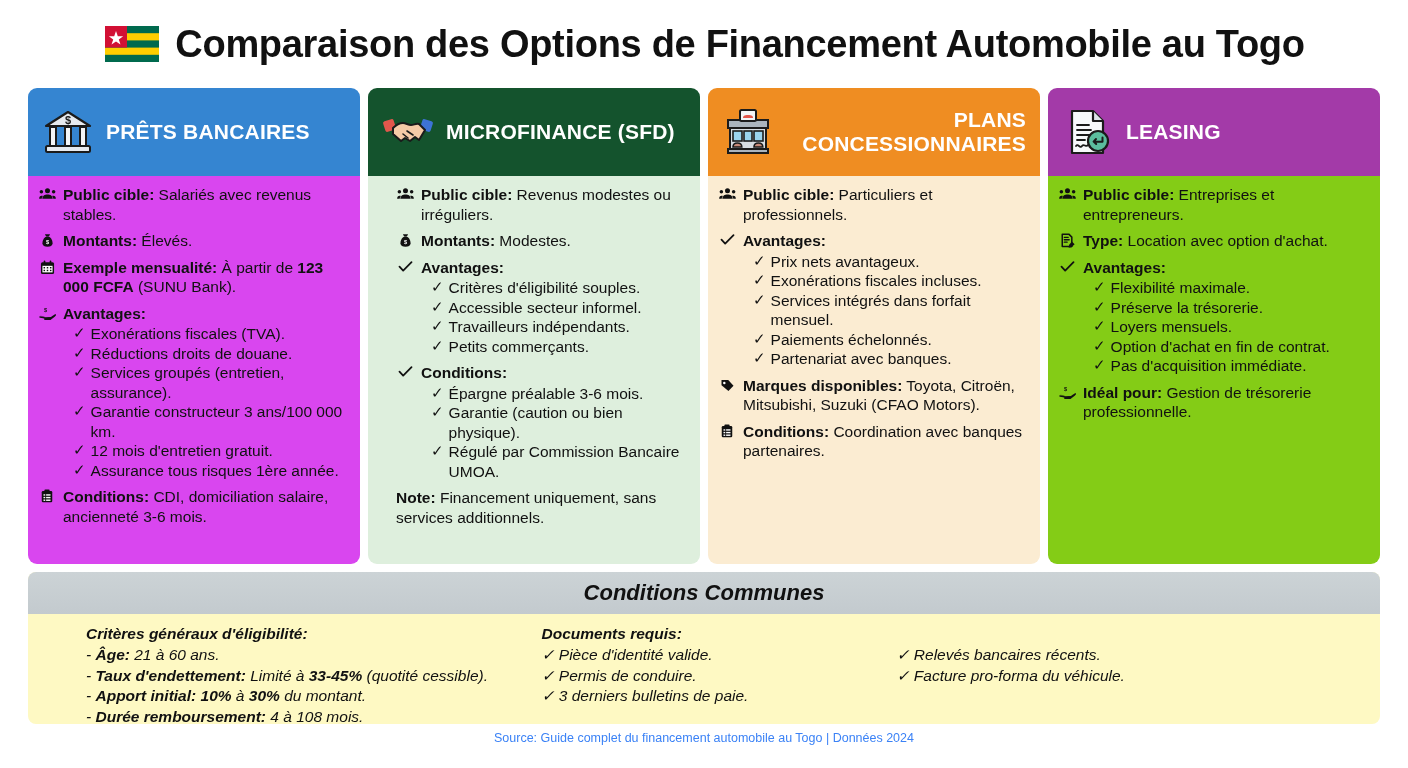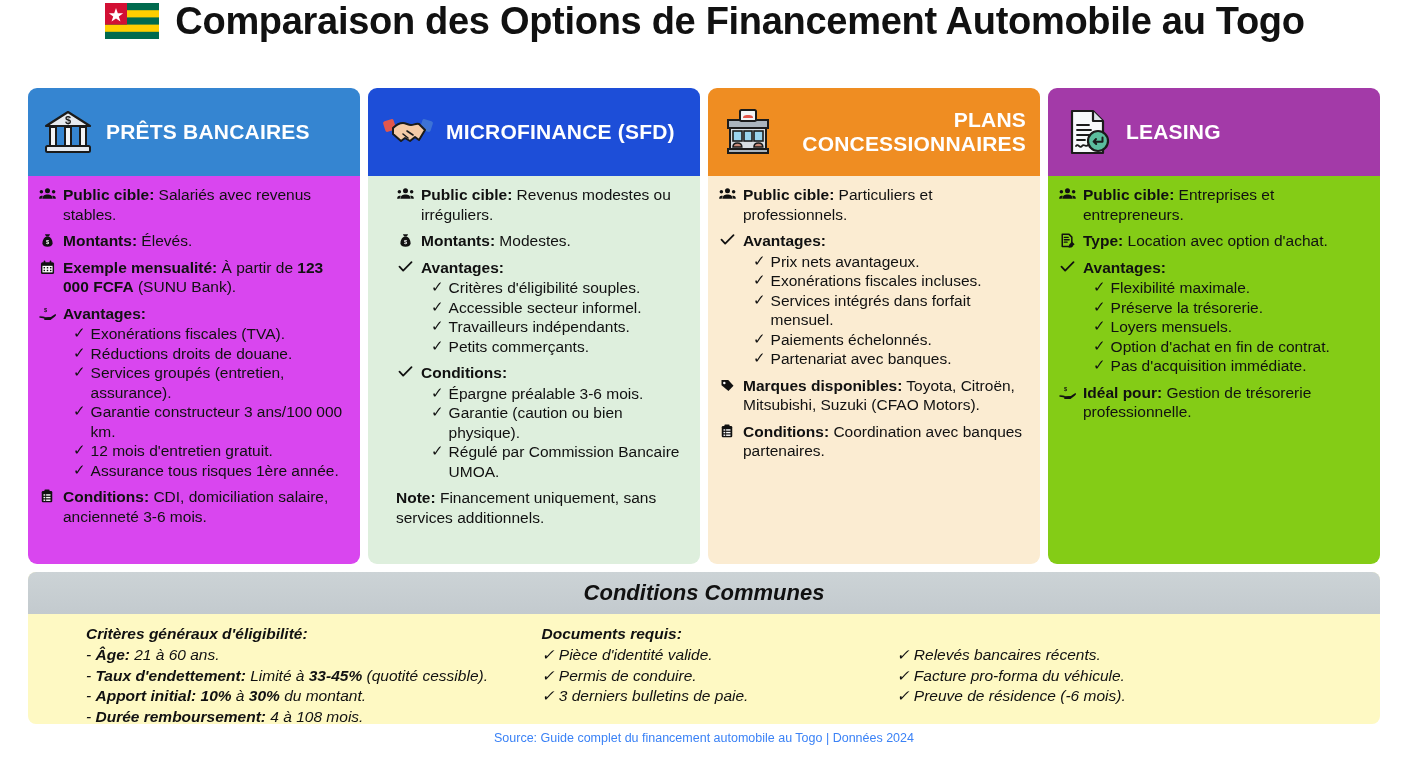--- a/index.html
+++ b/index.html
@@ -9,21 +9,21 @@
     background:#ffffff;
     color:#111111;
     overflow:hidden;
   }
   .page { width:1408px; height:768px; position:relative; padding:0 28px; }
 
   
   .title-row {
     height:88px;
     display:flex;
-    align-items:flex-start;
+    align-items:center;
     justify-content:center;
     gap:14px;
   }
   .flag { width:58px; height:42px; position:relative; flex:none; display:block; }
   .page-title {
     font-size:38px;
     font-weight:bold;
     letter-spacing:-0.3px;
     white-space:nowrap;
     color:#111;
@@ -75,21 +75,21 @@
     align-items:flex-start;
     padding-left:10px;
     margin-bottom:0px;
   }
   .sub li .chk { flex:none; font-size:15px; line-height:1.26; }
   .note { margin-top:7px; padding-left:0px; }
 
   
   .c-blue   .col-head { background:#3585d1; }
   .c-blue   .col-body { background:#d946ef; }
-  .c-green  .col-head { background:#1d4ed8; }
+  .c-green  .col-head { background:#14532d; }
   .c-green  .col-body { background:#deefdd;padding-left:28px; }
   .c-orange .col-head { background:#ef8d22;text-align:right; }
   .c-orange .col-body { background:#fbecd2; }
   .c-purple .col-head { background:#a33aa8; }
   .c-purple .col-body { background:#84cc16; }
 
   
   .common {
     margin-top:8px;
     border-radius:8px;
@@ -580,21 +580,20 @@
         <div class="cc-head">Documents requis:</div>
         <div class="cc-line"><span>✓</span> <span>Pièce d'identité valide.</span></div>
         <div class="cc-line"><span>✓</span> <span>Permis de conduire.</span></div>
         <div class="cc-line"><span>✓</span> <span>3 derniers bulletins de paie.</span></div>
       </div>
 
       <div class="cc-col">
         <div class="cc-head">&nbsp;</div>
         <div class="cc-line"><span>✓</span> <span>Relevés bancaires récents.</span></div>
         <div class="cc-line"><span>✓</span> <span>Facture pro-forma du véhicule.</span></div>
-        <div class="cc-line"><span>✓</span> <span>Preuve de résidence (-6 mois).</span></div>
       </div>
 
     </div>
   </div>
 
   <div class="source">Source: Guide complet du financement automobile au Togo | Données 2024</div>
 
 </div>
 
 </body></html>

